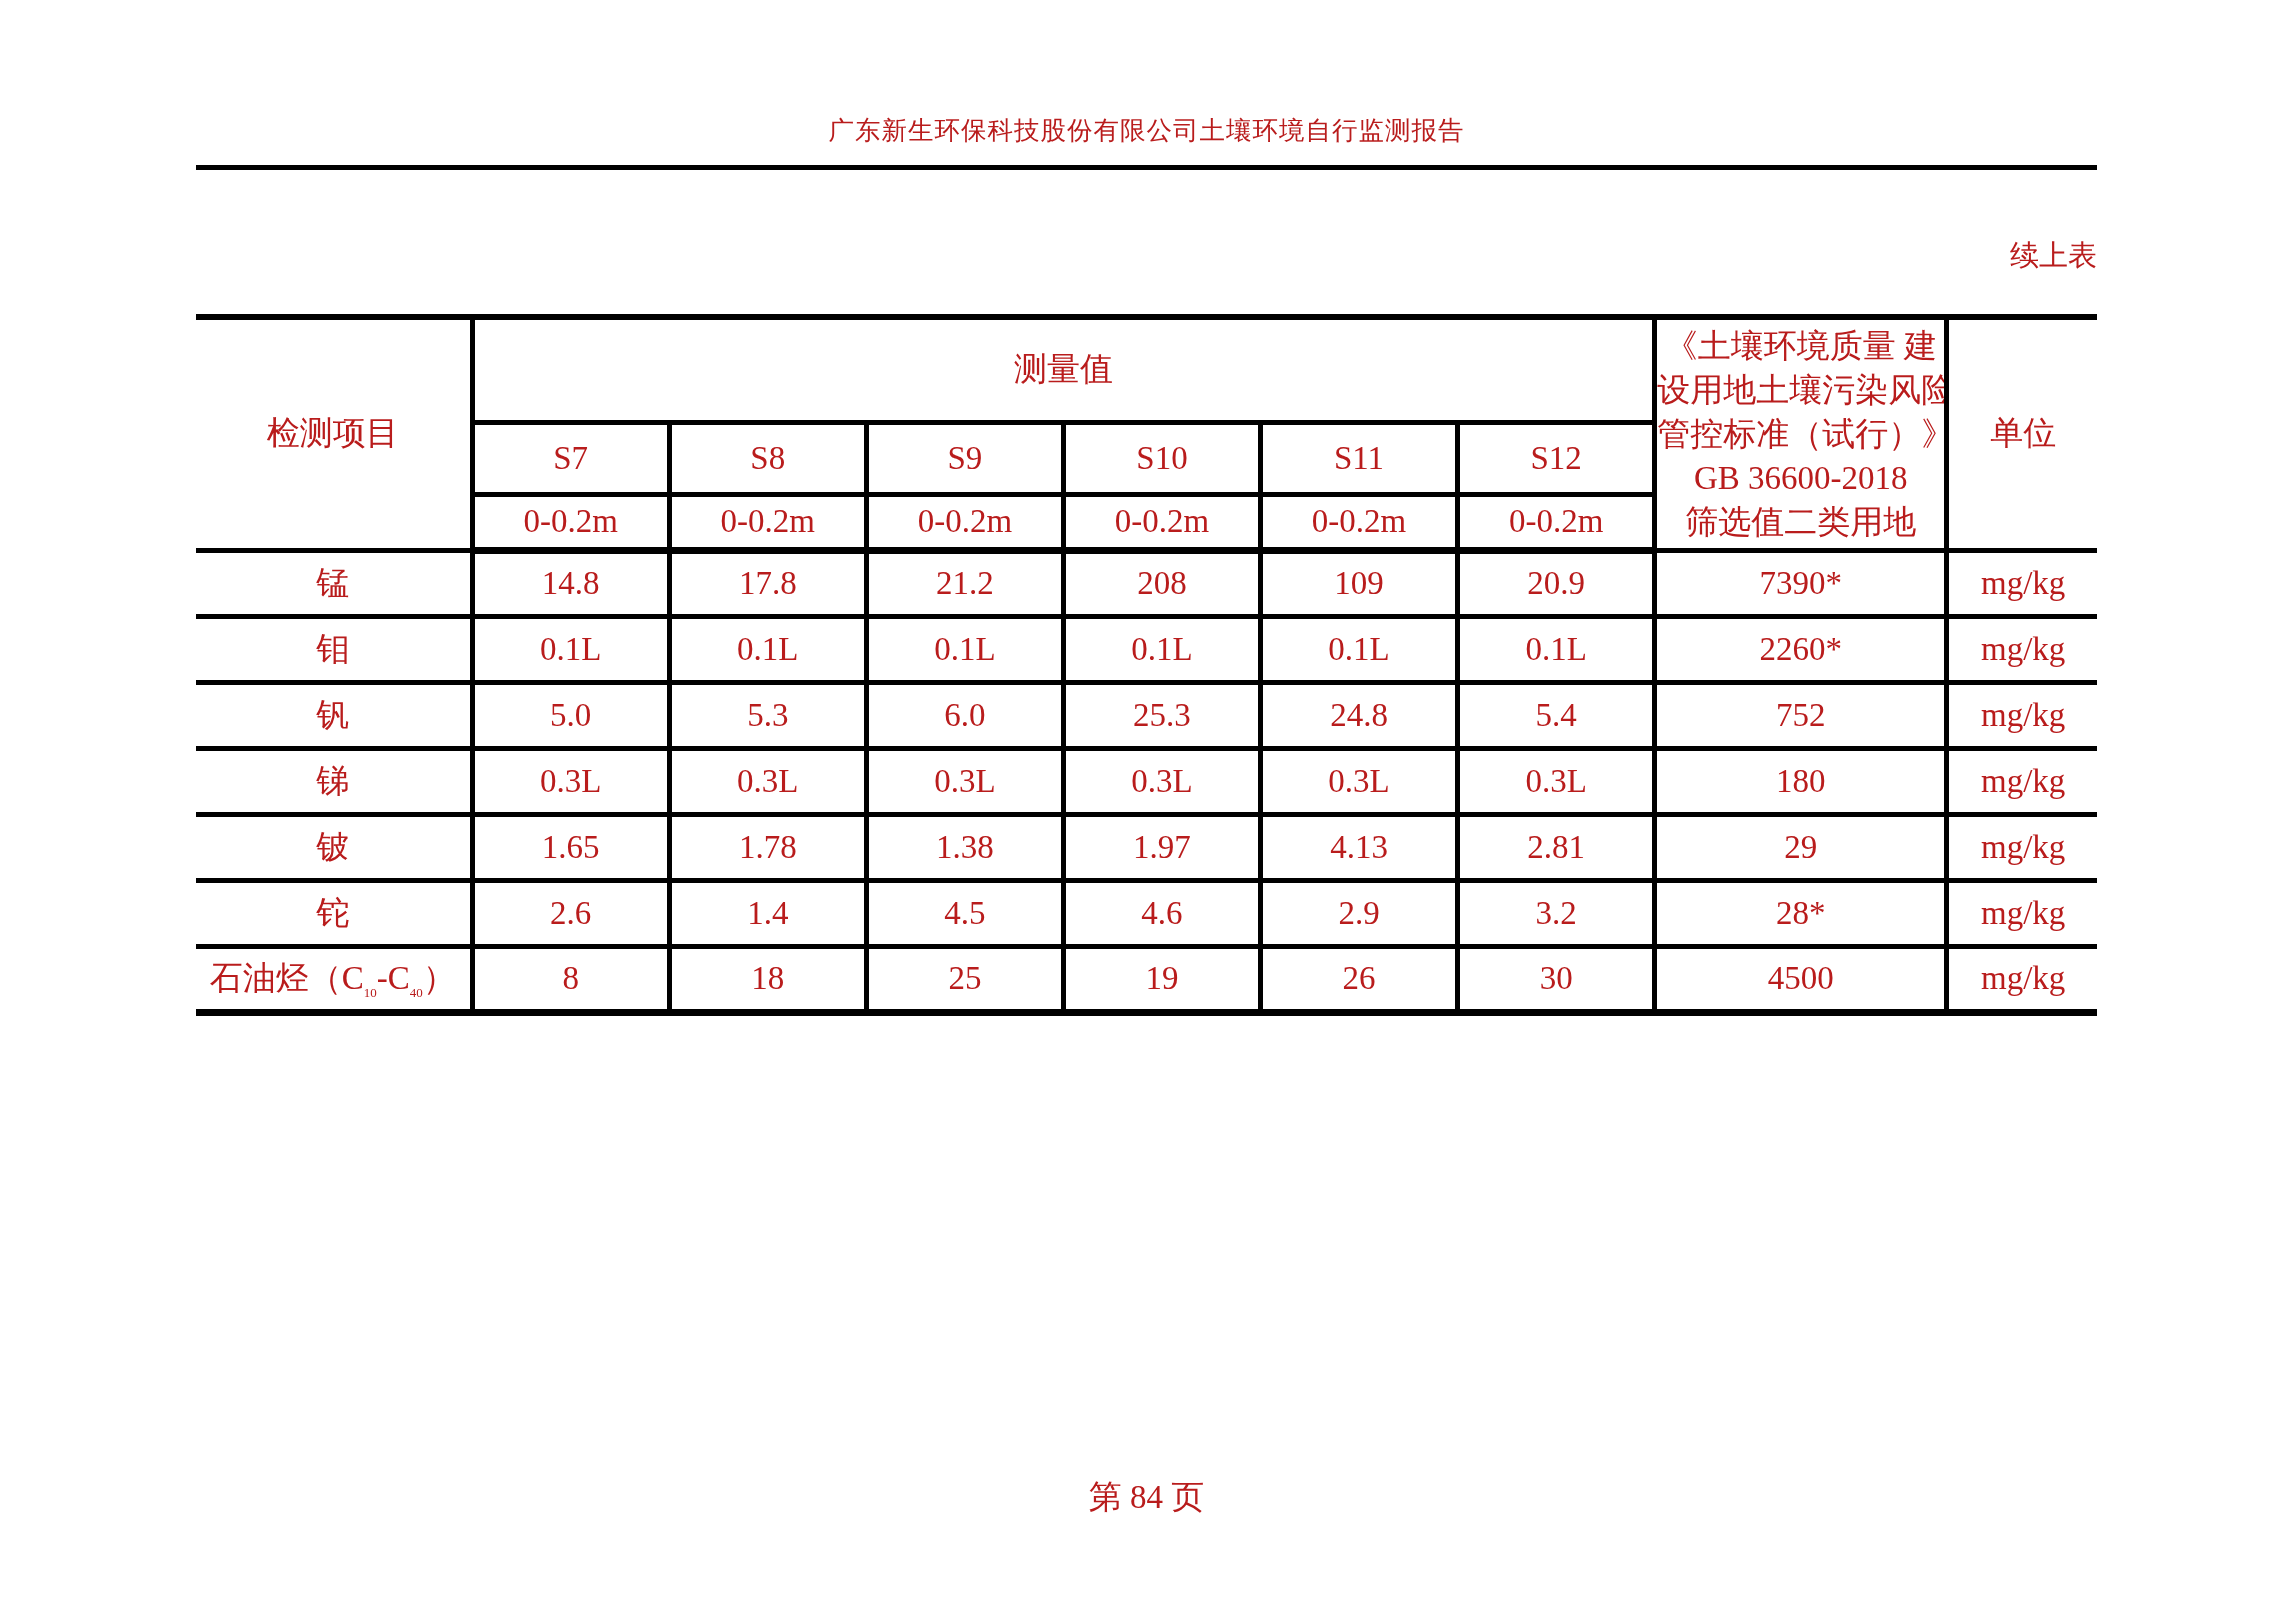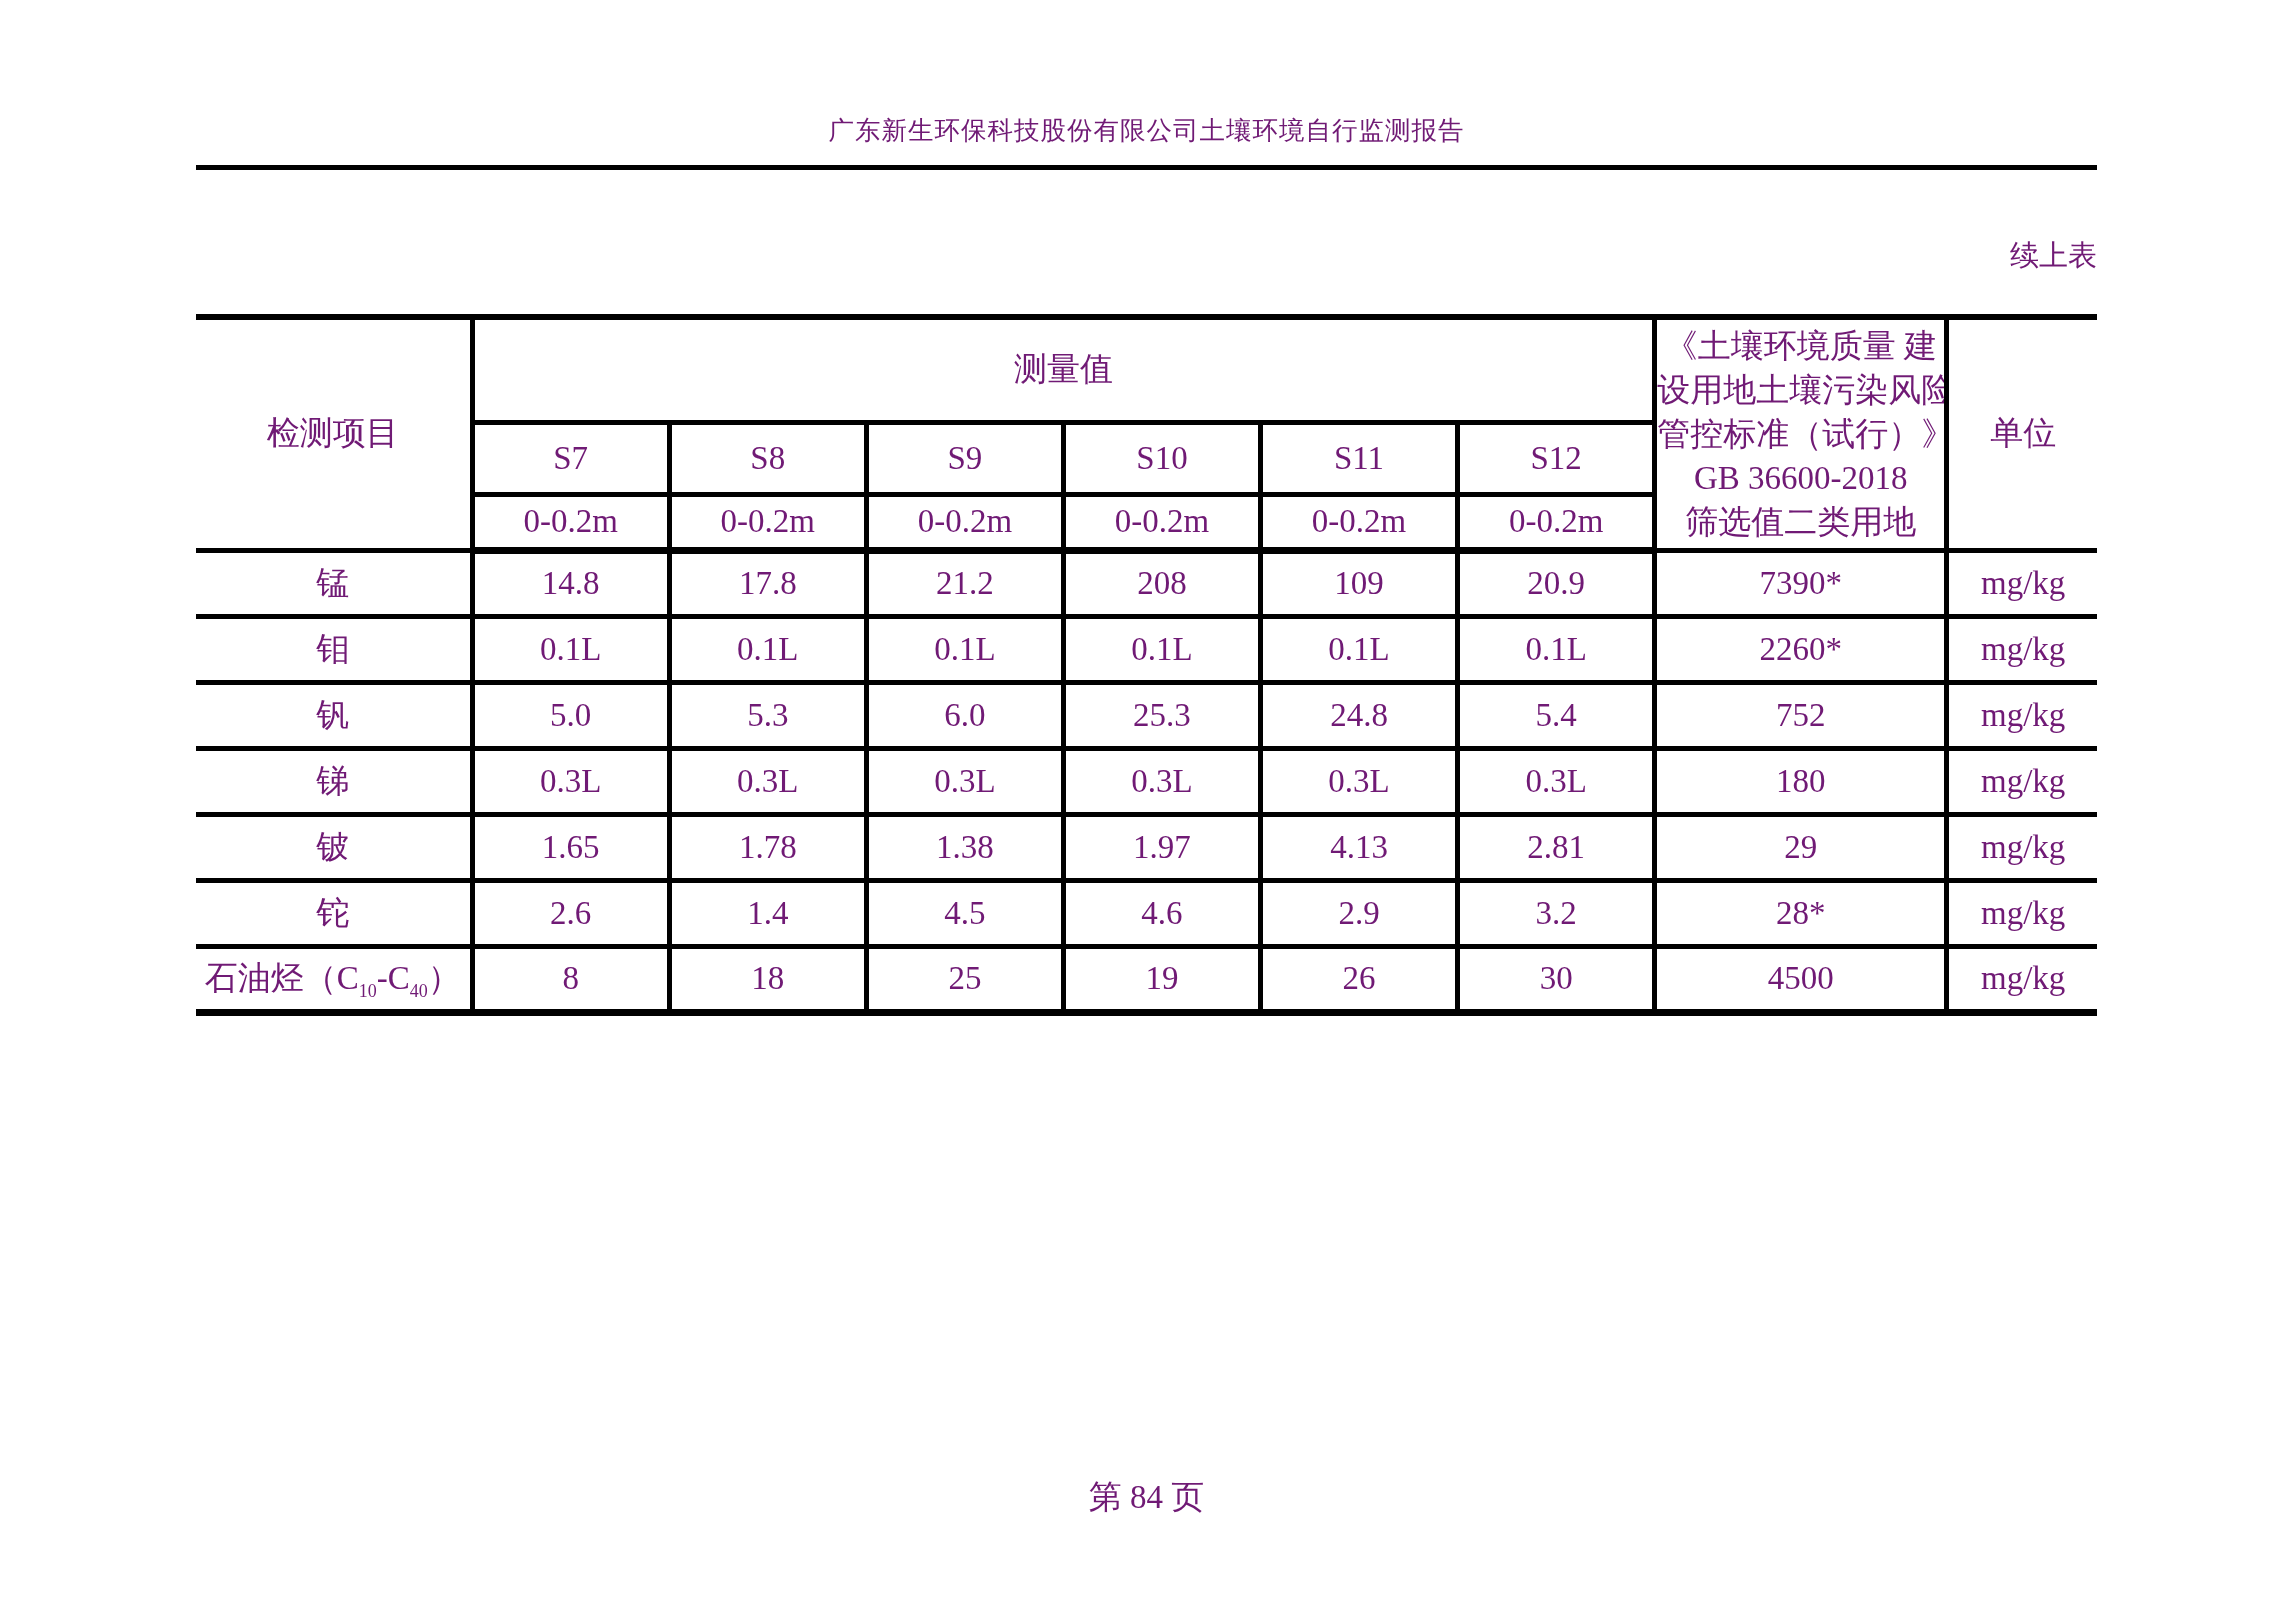--- a/index.html
+++ b/index.html
@@ -1,20 +1,20 @@
 <!DOCTYPE html>
 <html><head>
 <meta charset="utf-8">
 <style>
   html,body{margin:0;padding:0;background:#e0e0e0;}
   .page{
     position:relative;
     width:2293px;height:1621px;
     background:#ffffff;
-    color:#701a75;
+    color:#b91c1c;
     font-family:"Liberation Serif","DejaVu Serif",serif;
     overflow:hidden;
   }
   
   .doc-header-title{
     position:absolute;top:116px;left:0;width:100%;
     text-align:center;font-size:25.5px;line-height:29px;
     letter-spacing:1px;
   }
   .doc-header-rule{
@@ -52,21 +52,21 @@
   tbody tr{height:66px;}
   .col-item,.col-standard,.col-unit{border-bottom:7.8px solid #000;}
   tr.r3 th{border-bottom:7.8px solid #000;}
   .col-standard{
     font-size:31px;line-height:44px;
     padding:2px 0;
   }
   .std-line{display:block;white-space:nowrap;}
   
   .label-petro{white-space:nowrap;font-size:32px;}
-  .label-petro .sub{font-size:18px;vertical-align:-7.8px;}
+  .label-petro .sub{font-size:13px;vertical-align:-7.8px;}
   
   .page-footer{
     position:absolute;top:1483px;left:0;width:100%;
     text-align:center;font-size:33px;line-height:29px;
   }
 </style>
 </head>
 <body>
 
 <div class="page">

